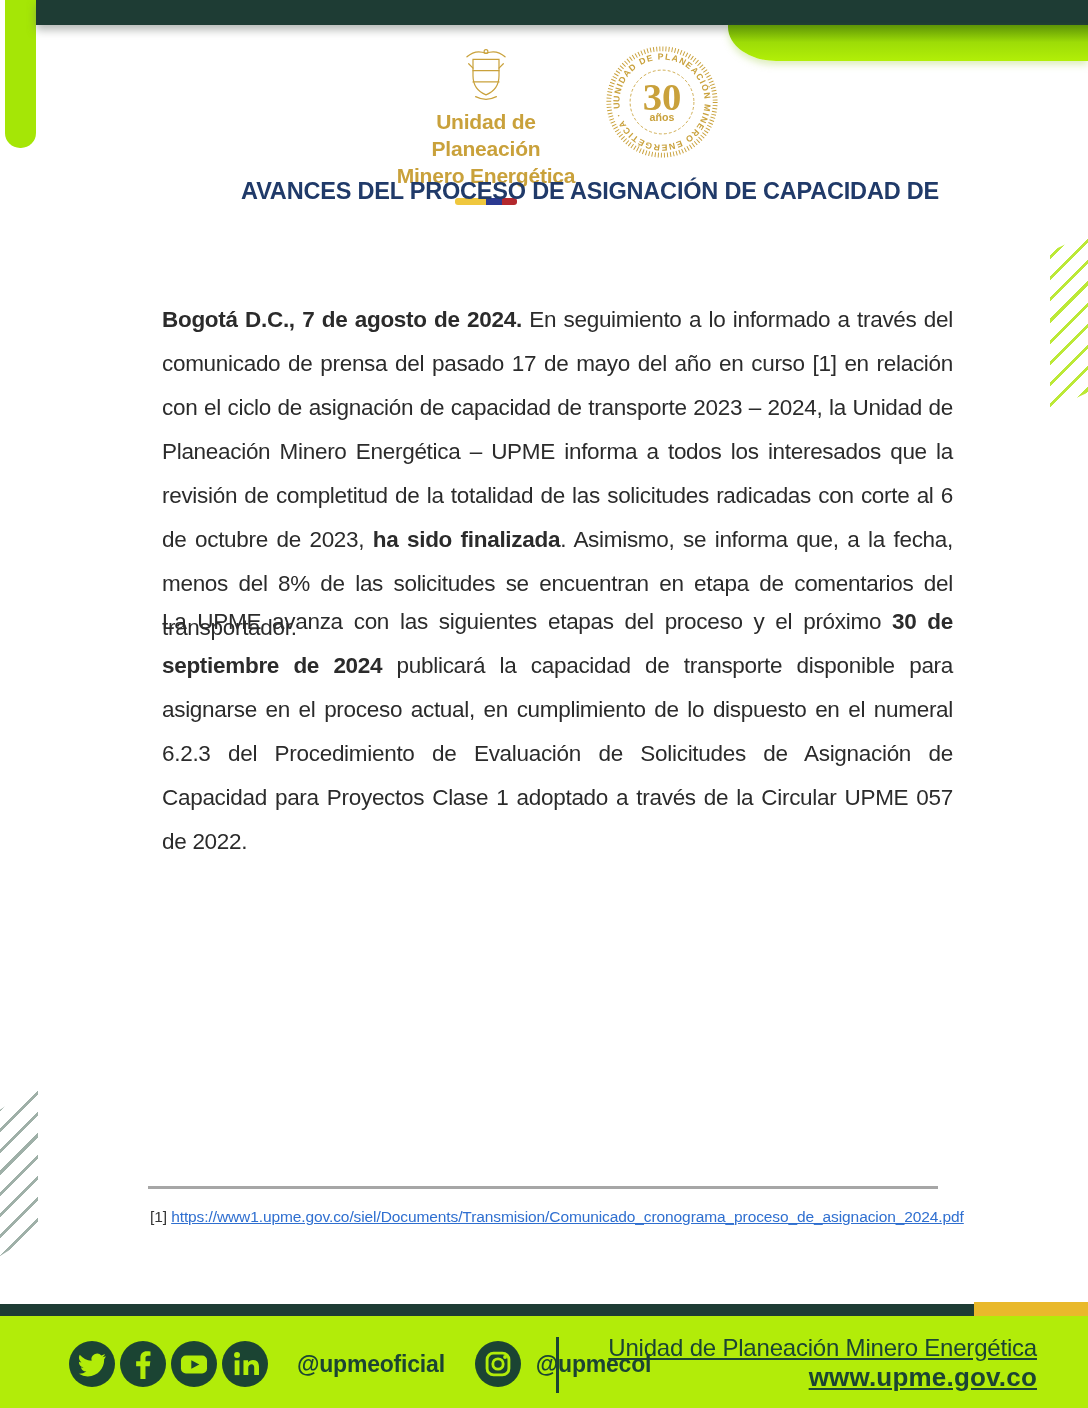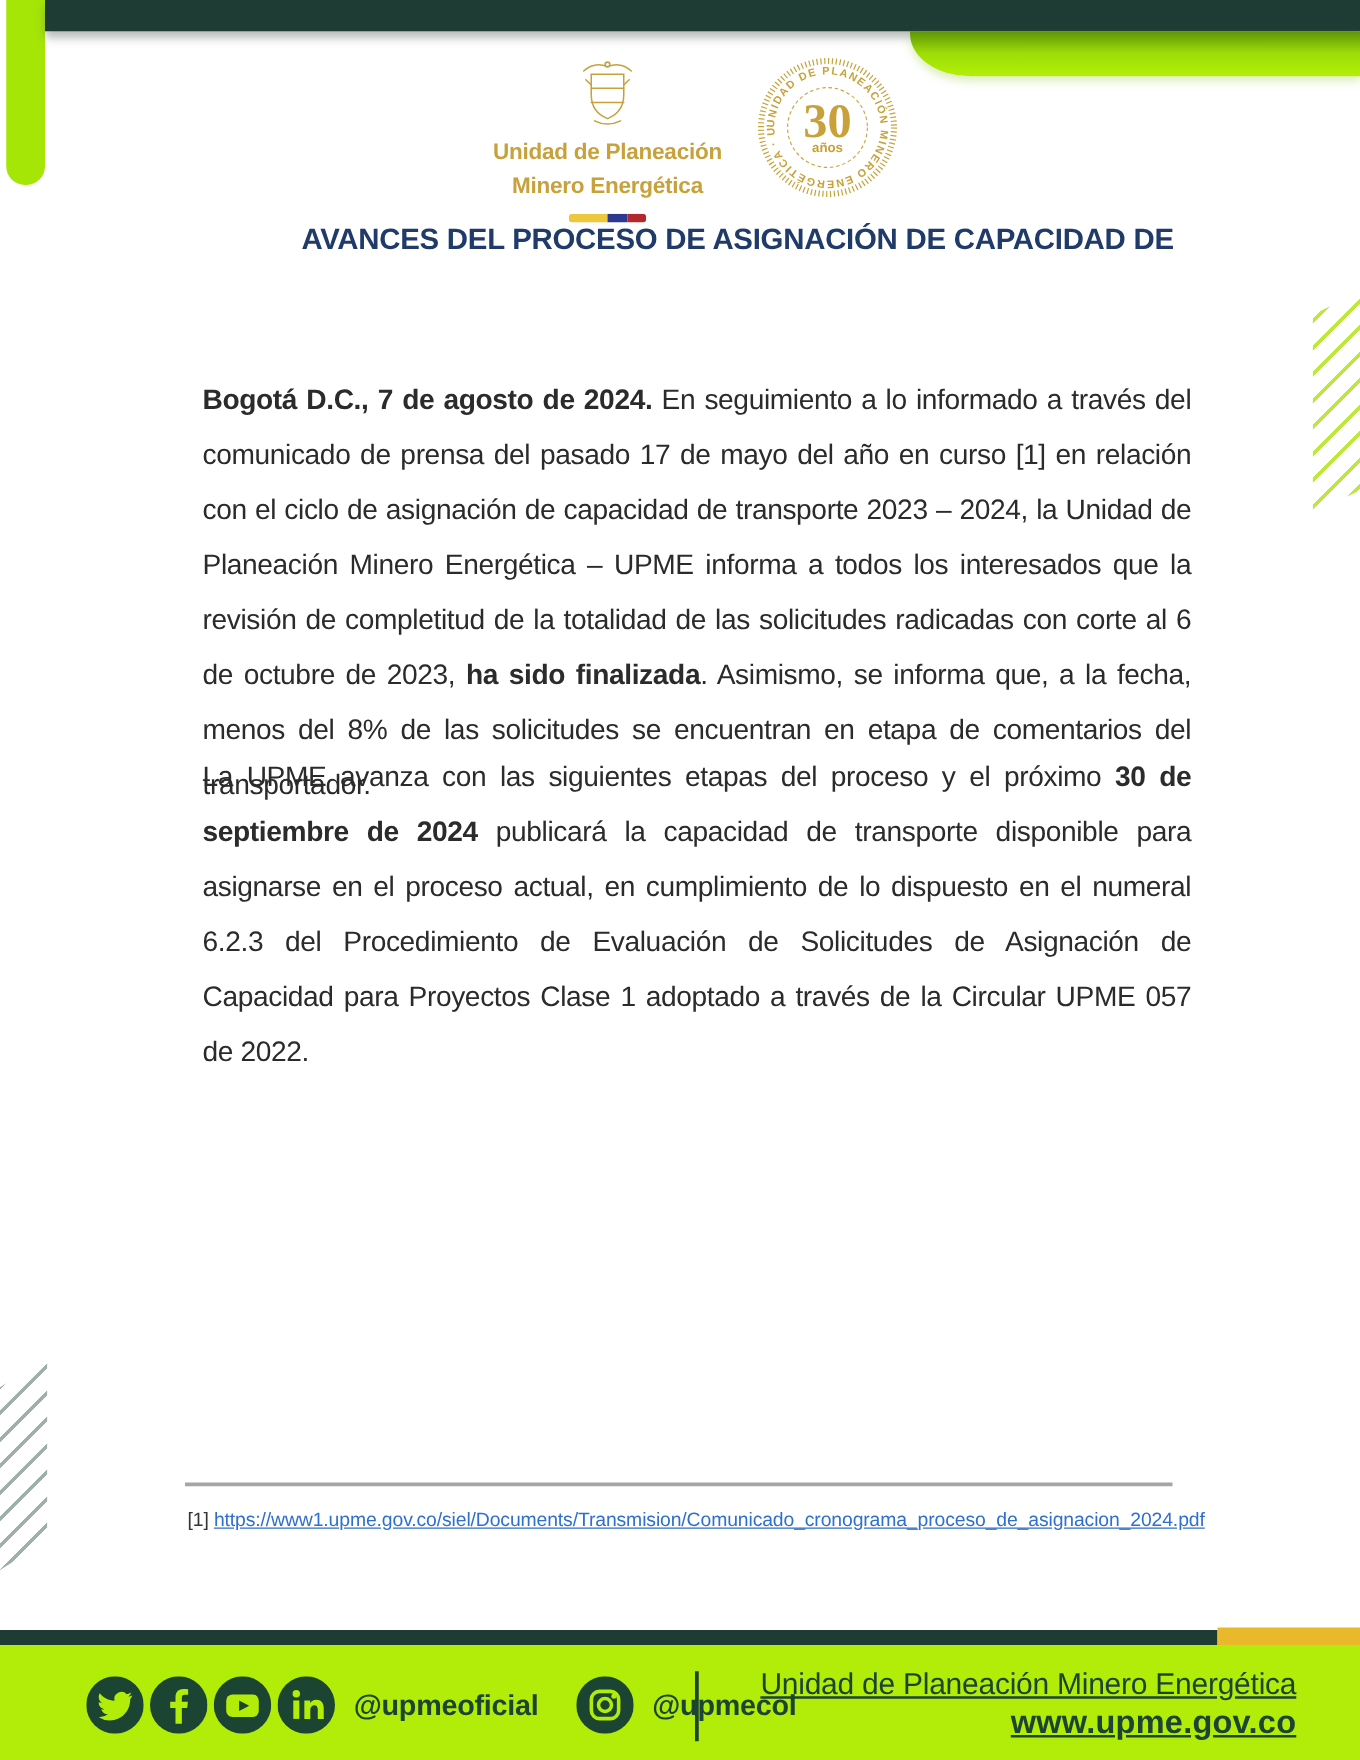--- a/index.html
+++ b/index.html
@@ -11,21 +11,21 @@
   .top-left-bar{position:absolute;left:5px;top:0;width:31px;height:148px;
     background:var(--lime);border-radius:0 0 15px 15px;}
   .top-bar{position:absolute;left:36px;top:0;width:1052px;height:25px;
     background:var(--dark-green);box-shadow:0 5px 8px rgba(110,118,112,.5);}
   .top-right-lime{position:absolute;left:728px;top:25px;width:360px;height:36px;
     background:linear-gradient(180deg,#5d9406 0%,#9ddc07 48%,#b2ef07 100%);
     border-bottom-left-radius:48px 34px;box-shadow:0 4px 7px rgba(160,205,70,.35);}
   
   .logo-block{position:absolute;left:388px;top:46px;width:196px;text-align:center;}
   .coat{width:52px;height:58px;display:block;margin:0 auto 4px;}
-  .logo-text{color:var(--gold);font-weight:bold;font-size:18px;line-height:27px;letter-spacing:-0.2px;}
+  .logo-text{color:var(--gold);font-weight:bold;font-size:21px;line-height:27px;letter-spacing:-0.2px;}
   .flag{margin:9px auto 0;width:62px;height:7px;border-radius:3px;overflow:hidden;display:flex;}
   .flag .fy{flex:2;background:#EFC73E;}
   .flag .fb{flex:1;background:#2B3990;}
   .flag .fr{flex:1;background:#B3282D;}
   .seal{position:absolute;left:604px;top:44px;width:116px;height:116px;}
   .seal text{fill:var(--gold);}
   .seal .ring-text{font-size:9px;letter-spacing:1.2px;font-weight:bold;font-family:"Liberation Sans",sans-serif;}
   .seal .big30{font-family:"Liberation Serif",serif;font-size:40px;font-weight:bold;}
   .seal .anos{font-size:11px;font-weight:bold;font-family:"Liberation Sans",sans-serif;}
   
@@ -47,21 +47,21 @@
   .foot-rule{position:absolute;left:148px;top:1186px;width:790px;height:3px;background:var(--divider-gray);}
   .footnote{position:absolute;left:150px;top:1208px;font-size:15.5px;color:#333333;letter-spacing:-0.1px;}
   .footnote a{color:var(--link);}
   
   .footer-bar{position:absolute;left:0;top:1304px;width:974px;height:12px;background:var(--dark-green);}
   .footer-gold{position:absolute;left:974px;top:1302px;width:114px;height:14px;background:var(--gold-band);}
   .footer{position:absolute;left:0;top:1316px;width:1088px;height:92px;background:var(--lime-footer);}
   .social-row{position:absolute;left:69px;top:1341px;height:46px;display:flex;align-items:center;}
   .sicon{width:46px;height:46px;margin-right:5px;display:block;}
   .handle{color:var(--footer-green);font-weight:bold;font-size:23px;letter-spacing:-0.2px;}
-  .handle.main{margin-left:10px;margin-right:30px;}
+  .handle.main{margin-left:24px;margin-right:30px;}
   .handle.insta{margin-left:10px;}
   .divider-v{position:absolute;left:556px;top:1337px;width:3px;height:56px;background:var(--footer-green);}
   .footer-org{position:absolute;left:583px;top:1333px;width:454px;text-align:right;color:var(--footer-green);text-decoration:underline;}
   .org-name{font-size:24px;line-height:30px;letter-spacing:-0.2px;}
   .org-web{font-size:26px;font-weight:bold;line-height:28px;letter-spacing:0.2px;}
 </style>
 </head>
 <body>
 
 <div class="page">

